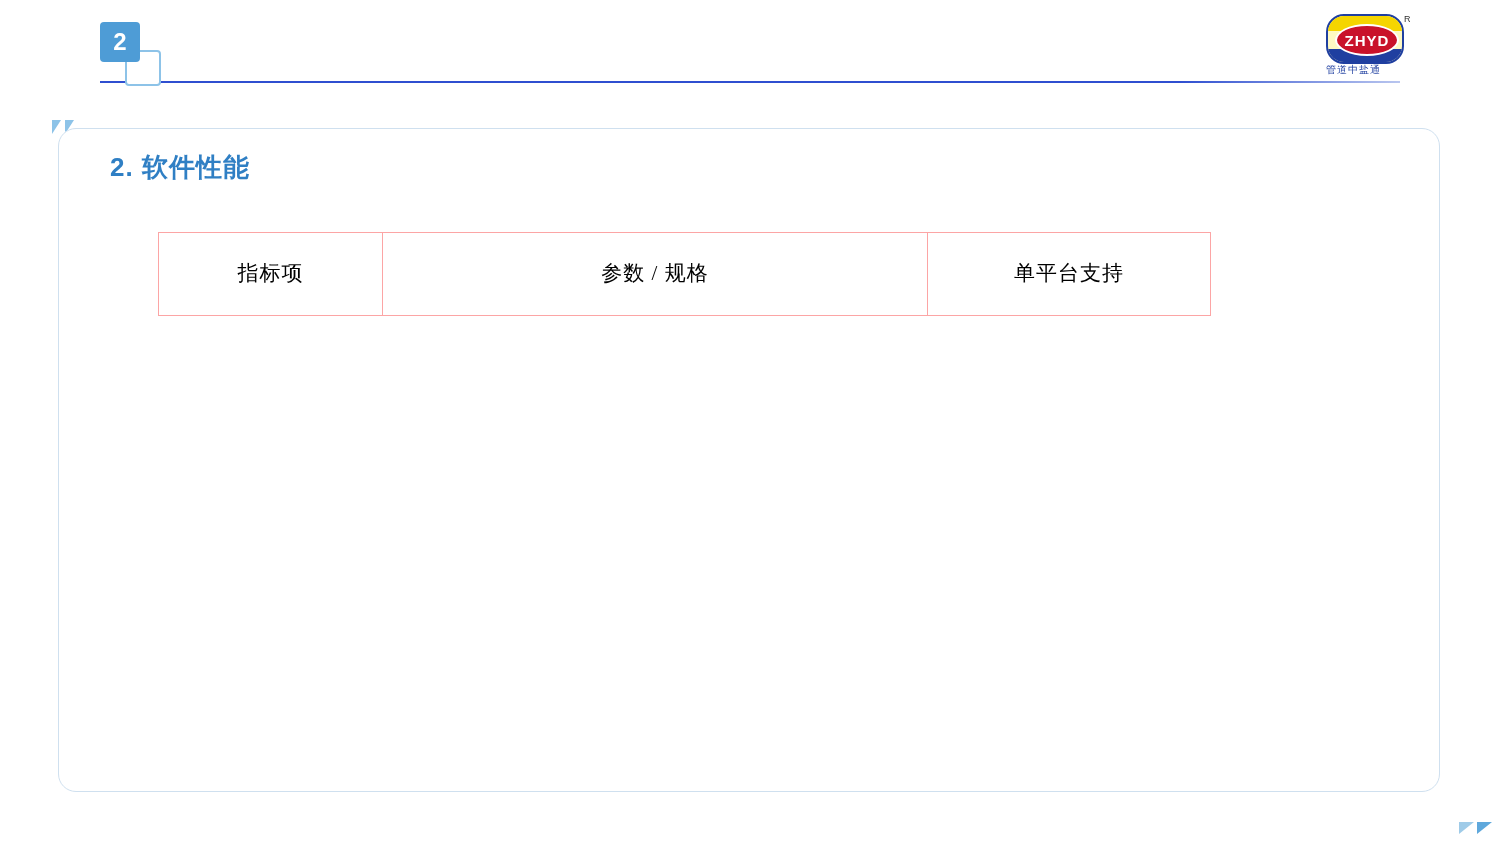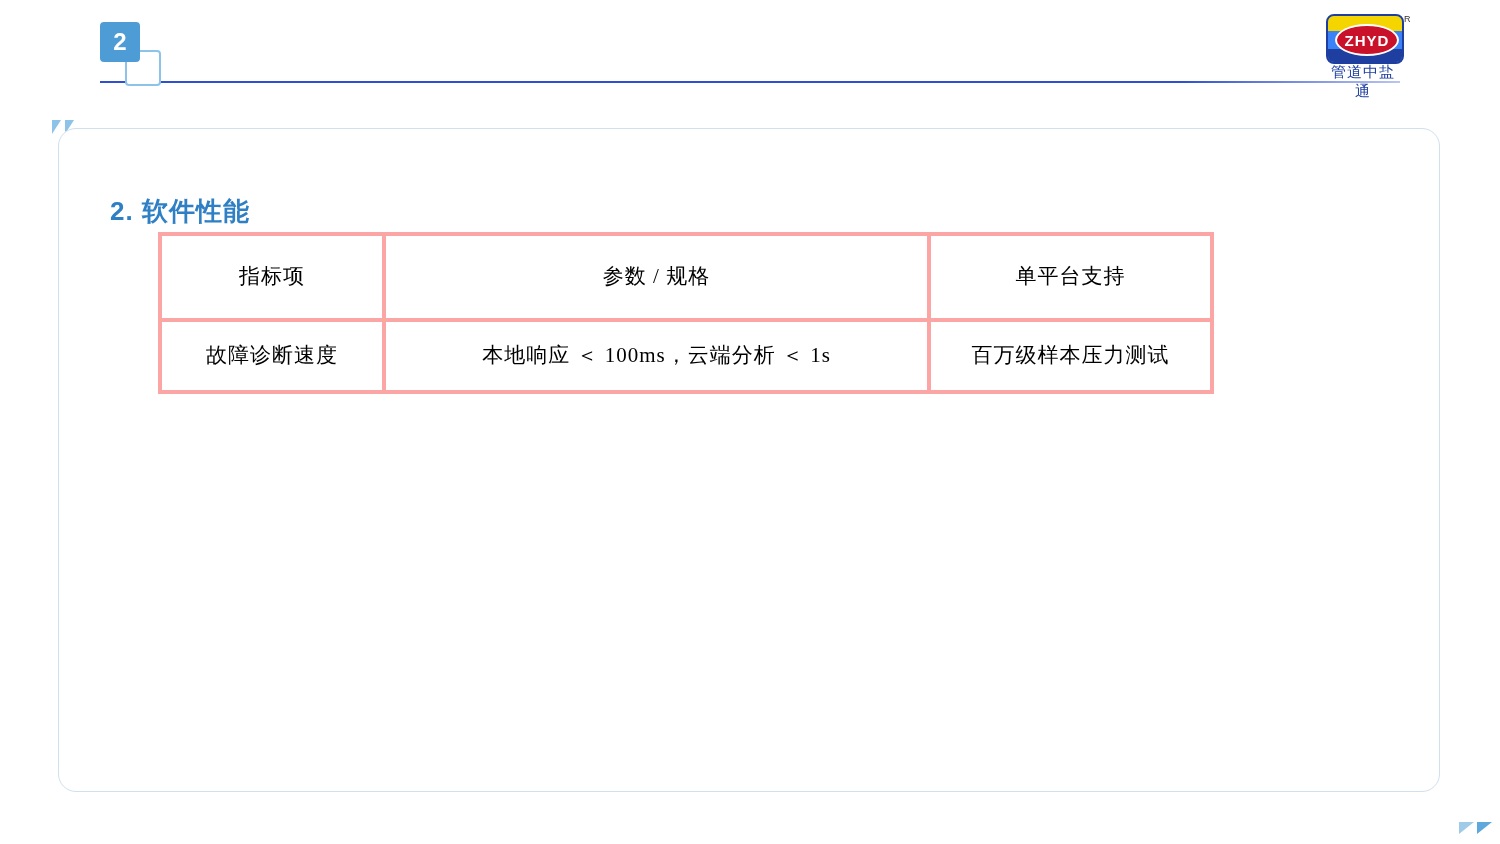--- a/index.html
+++ b/index.html
@@ -85,22 +85,22 @@
     top: 14px;
     width: 96px;
     height: 66px;
   }
   .logo-badge {
     position: absolute;
     left: 0;
     top: 0;
     width: 74px;
     height: 46px;
-    border-radius: 8px;
-    background: #3b82f6;
+    border-radius: 18px;
+    background: #fef9c3;
     border: 2px solid #1f3fa0;
     overflow: hidden;
   }
   .logo-band-yellow {
     position: absolute;
     left: 0; top: 0;
     width: 74px; height: 15px;
     background: #f5d500;
   }
   .logo-band-blue {
@@ -131,23 +131,22 @@
     top: 0px;
     font-family: "Liberation Sans", sans-serif;
     font-size: 9px;
     color: #333;
   }
   .logo-sub {
     position: absolute;
     left: 0;
     top: 49px;
     width: 74px;
-    text-align: center;
-    font-family: "Liberation Sans", sans-serif;
-    font-size: 15px;
+    font-family: "Liberation Sans", sans-serif;
+    font-size: 10px;
     color: #1f3fa0;
     letter-spacing: 1px;
   }
 
   
   .content-card {
     position: absolute;
     left: 58px;
     top: 128px;
     width: 1380px;
@@ -175,34 +174,33 @@
 
   .subtitle {
     position: absolute;
     left: 110px;
     top: 150px;
     font-family: "Liberation Sans", sans-serif;
     font-size: 26px;
     font-weight: bold;
     color: #2f7fc4;
     letter-spacing: 1px;
-    margin-top: 44px;
   }
 
   
   .spec-table {
     position: absolute;
     left: 158px;
     top: 232px;
     width: 1052px;
     border-collapse: collapse;
     table-layout: fixed;
   }
   .spec-table td, .spec-table th {
-    border: 4px solid #fca5a5;
+    border: 1px solid #fca5a5;
     text-align: center;
     vertical-align: middle;
     font-family: "Liberation Serif", serif;
     font-size: 21px;
     color: #000000;
     padding: 8px 10px;
     line-height: 1.5;
     letter-spacing: 1px;
     font-weight: normal;
   }
@@ -267,24 +265,19 @@
       <col class="col-c">
   </colgroup>
   <thead>
     <tr>
       <td>指标项</td>
       <td>参数 / 规格</td>
       <td>单平台支持</td>
     </tr>
   </thead>
   <tbody>
-    <tr>
-      <td>故障诊断速度</td>
-      <td>本地响应 ＜ 100ms，云端分析 ＜ 1s</td>
-      <td>百万级样本压力测试</td>
-    </tr>
   </tbody>
 </table>
 
 <div class="bottom-deco">
   <i class="t2"></i>
     <i class="t1"></i>
 </div>
 
 </body></html>

